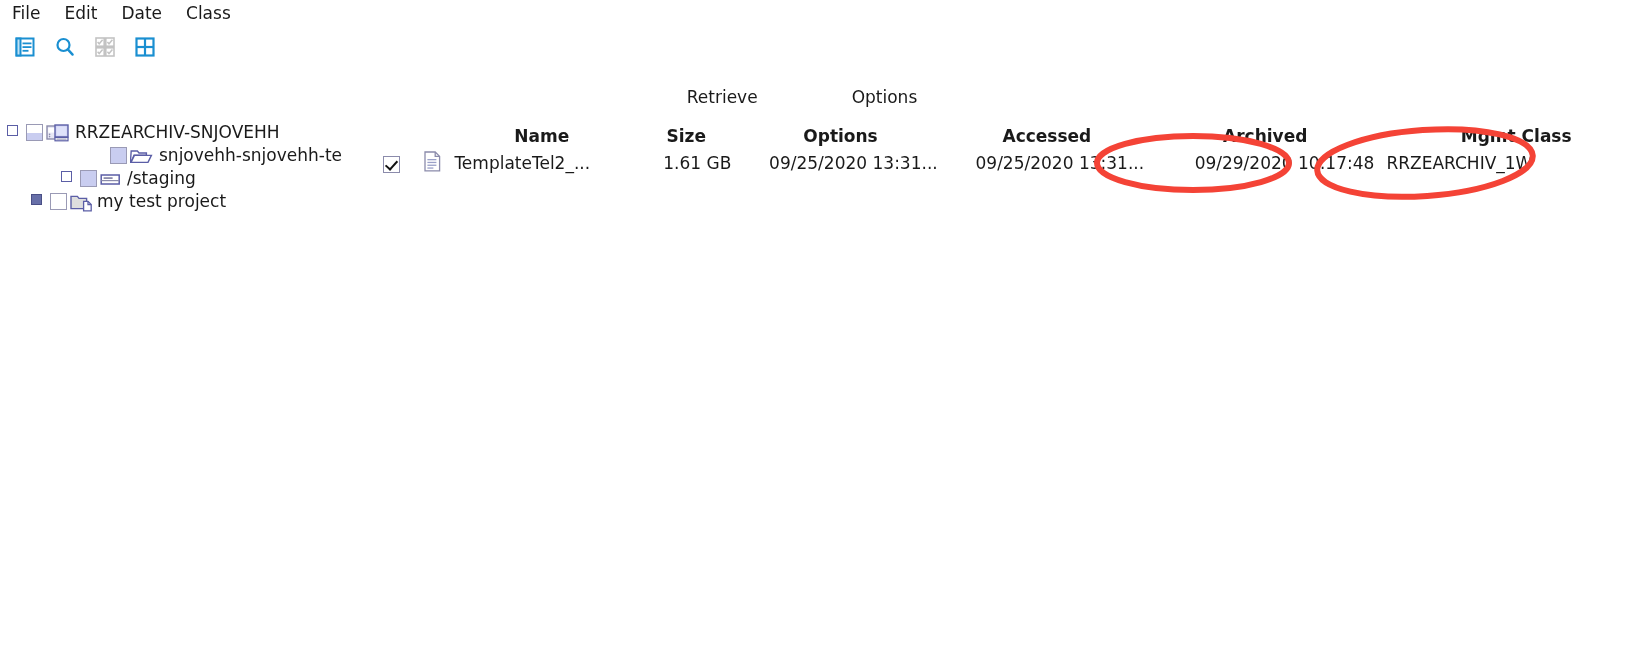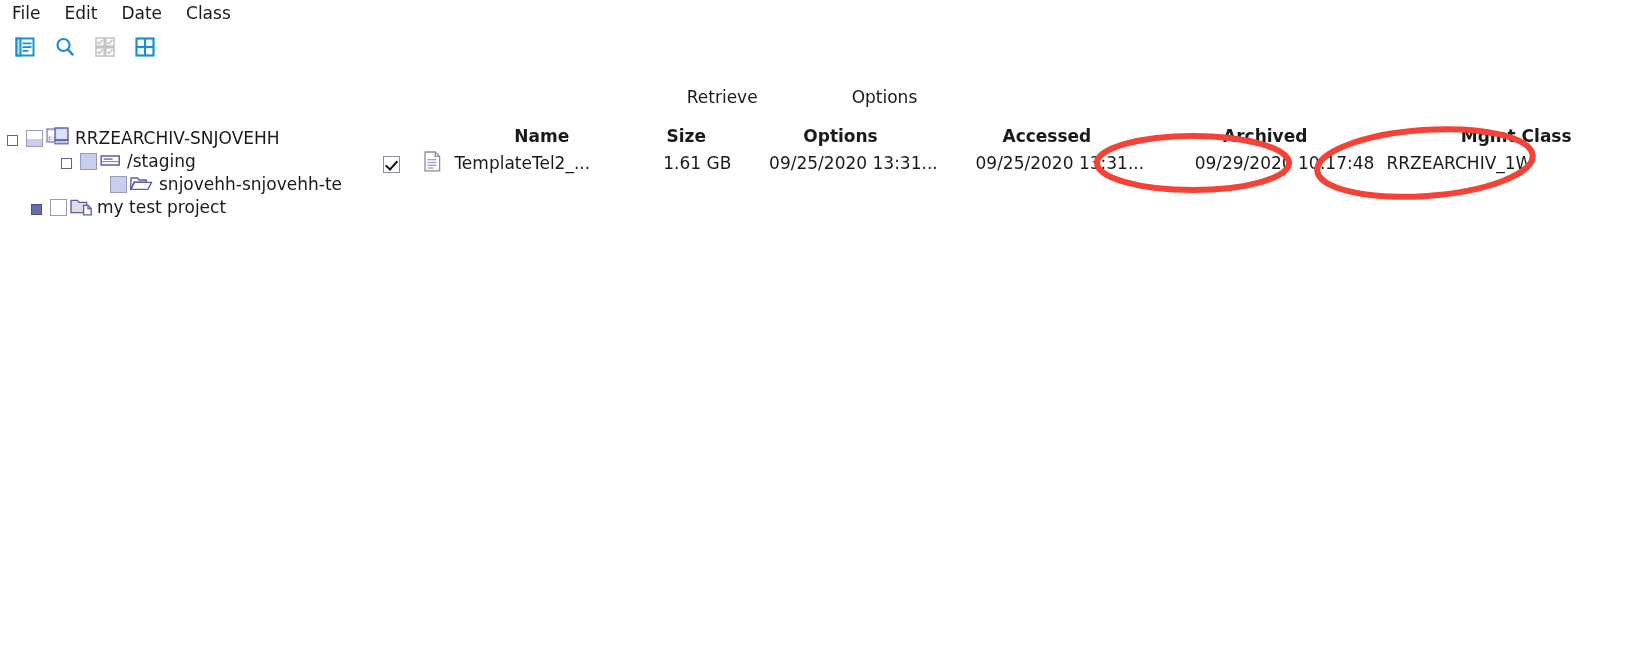--- a/index.html
+++ b/index.html
@@ -67,21 +67,21 @@
   }
 
   
   .tree-panel {
     position: absolute; left: 0; top: 0;
     width: 368px; height: 528px;
     overflow: hidden;
     background: #ffffff;
   }
   .tree-row {
-    display: flex; align-items: flex-end;
+    display: flex; align-items: flex-start;
     height: 23px;
     white-space: nowrap;
     cursor: default;
   }
   .tree-label {
     font-size: 17px; line-height: 17px;
     color: #1a1a1a;
     margin-left: 4px;
     white-space: nowrap;
   }
@@ -281,46 +281,46 @@
             <line x1="10.4" y1="15.1" x2="20.6" y2="15.1" stroke="#8b8bab" stroke-width="1"></line>
           </svg>
         </span>
         <span class="tree-label">RRZEARCHIV-SNJOVEHH</span>
       </div>
 
 
 
 
       <div class="tree-row">
+        <span class="indent" style="width:90px"></span>
+        <span class="twisty blank"></span>
+        <span class="tck lilac"></span>
+        <span class="ticon">
+          <svg width="24" height="19" viewBox="0 0 24 19">
+            <path d="M1.2 4 h6.2 l1.6 2 h7.4 v2.2 h-12.4 l-2.8 7 h-0.8 z" fill="#ffffff" stroke="#5b5ea6" stroke-width="1.4"></path>
+            <path d="M4.4 8.4 h17 l-3.4 7 h-17 z" fill="#ffffff" stroke="#5b5ea6" stroke-width="1.4"></path>
+          </svg>
+        </span>
+        <span class="tree-label">snjovehh-snjovehh-te</span>
+      </div>
+
+      <div class="tree-row">
         <span class="indent" style="width:60px"></span>
         <span class="twisty">
             <i></i>
           </span>
         <span class="tck lilac"></span>
         <span class="ticon">
           <svg width="22" height="19" viewBox="0 0 22 19">
             <rect x="1.2" y="5" width="18" height="9" fill="#ffffff" stroke="#5b5ea6" stroke-width="1.5"></rect>
             <rect x="3.6" y="7.2" width="9" height="1.8" fill="#8b8bab"></rect>
             <line x1="1.2" y1="10.6" x2="19.2" y2="10.6" stroke="#8b8bab" stroke-width="1.2"></line>
           </svg>
         </span>
         <span class="tree-label">/staging</span>
-      </div>
-
-      <div class="tree-row">
-        <span class="indent" style="width:90px"></span>
-        <span class="twisty blank"></span>
-        <span class="tck lilac"></span>
-        <span class="ticon">
-          <svg width="24" height="19" viewBox="0 0 24 19">
-            <path d="M1.2 4 h6.2 l1.6 2 h7.4 v2.2 h-12.4 l-2.8 7 h-0.8 z" fill="#ffffff" stroke="#5b5ea6" stroke-width="1.4"></path>
-            <path d="M4.4 8.4 h17 l-3.4 7 h-17 z" fill="#ffffff" stroke="#5b5ea6" stroke-width="1.4"></path>
-          </svg>
-        </span>
-        <span class="tree-label">snjovehh-snjovehh-te</span>
       </div>
 
       <div class="tree-row">
         <span class="indent" style="width:30px"></span>
         <span class="twisty filled">
             <i></i>
           </span>
         <span class="tck"></span>
         <span class="ticon">
           <svg width="22" height="19" viewBox="0 0 22 19">

